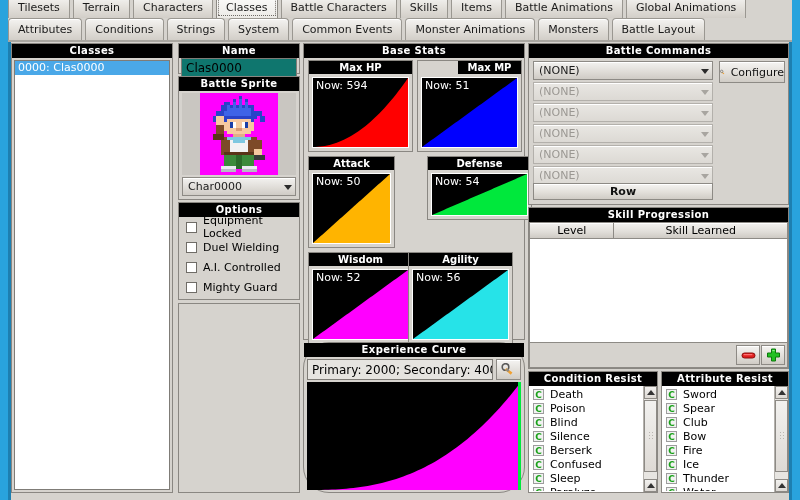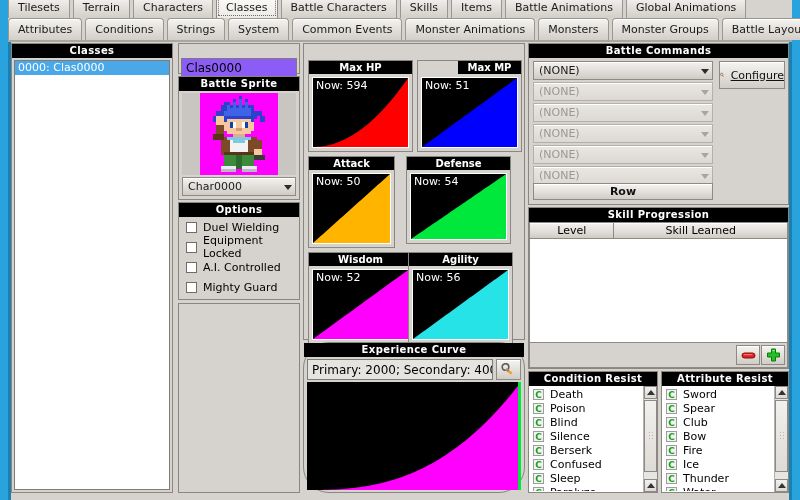--- a/index.html
+++ b/index.html
@@ -63,21 +63,21 @@
   }
   .group > .gbody { position: absolute; left: 0; right: 0; top: 14px; bottom: 0; }
 
   
   .listbox { background: #fff; border: 1px solid #7f7c77; overflow: hidden; }
   .list-item { height: 14px; line-height: 14px; padding: 0 3px; font-size: 11px; white-space: nowrap; }
   .list-item.sel { background: #4aa8e8; color: #fff; }
 
   
   .field {
-    background: #8b5cf6; border: 1px solid #7f7c77;
+    background: #0f766e; border: 1px solid #7f7c77;
     height: 19px; line-height: 18px; padding: 0 4px;
     font-size: 12px; white-space: nowrap; overflow: hidden;
   }
 
   
   .combo {
     position: relative;
     height: 19px; line-height: 18px;
     padding: 0 20px 0 5px;
     background: linear-gradient(to bottom,#f3f2f0 0%,#e0ddd8 55%,#cfcbc5 100%);
@@ -180,35 +180,35 @@
       <div class="tab">Global Animations</div>
     </div>
   <div class="tabbar row2" id="tabbar2">
       <div class="tab">Attributes</div>
       <div class="tab">Conditions</div>
       <div class="tab">Strings</div>
       <div class="tab">System</div>
       <div class="tab">Common Events</div>
       <div class="tab">Monster Animations</div>
       <div class="tab">Monsters</div>
-      <div class="tab">Monster Groups</div>
       <div class="tab">Battle Layout</div>
     </div>
   <div class="tabline"></div>
 
   <div class="group" style="left:11px; top:43px; width:162px; height:450px;">
     <div class="gtitle">Classes</div>
     <div class="gbody" style="padding:18px;text-decoration:underline;">
       <div class="listbox" id="classes-list" style="position:absolute;left:2px;right:2px;top:2px;bottom:2px;">
           <div class="list-item sel">0000: Clas0000</div>
         </div>
     </div>
   </div>
 
   <div class="group" style="left:178px; top:43px; width:122px; height:31px;">
+    <div class="gtitle">Name</div>
     <div class="gbody" style="padding:0 2px;">
       <div class="field">Clas0000</div>
     </div>
   </div>
 
   <div class="group" style="left:178px; top:76px; width:122px; height:124px;">
     <div class="gtitle">Battle Sprite</div>
     <div class="gbody">
       <div style="position:absolute;left:3px;right:3px;top:2px;height:82px;background:#c9c6c1;">
         <div style="position:absolute;left:50%;margin-left:-39px;top:0;width:78px;height:82px;background:#ff00ff;overflow:hidden;">
@@ -265,60 +265,61 @@
         </div>
       </div>
     </div>
   </div>
 
   <div class="group" style="left:178px; top:202px; width:122px; height:98px;">
     <div class="gtitle">Options</div>
     <div class="gbody" id="options-list">
         <div class="chkrow">
           <span class="chkbox"></span>
-          <span>Duel Wielding</span>
+          <span>Equipment Locked</span>
         </div>
         <div class="chkrow">
           <span class="chkbox"></span>
-          <span>Equipment Locked</span>
+          <span>Duel Wielding</span>
         </div>
         <div class="chkrow">
           <span class="chkbox"></span>
           <span>A.I. Controlled</span>
         </div>
         <div class="chkrow">
           <span class="chkbox"></span>
           <span>Mighty Guard</span>
         </div>
       </div>
   </div>
 
   <div class="plainpanel" style="left:178px; top:303px; width:122px; height:190px;"></div>
 
   <div class="group" style="left:303px; top:43px; width:222px; height:297px;">
+    <div class="gtitle">Base Stats</div>
     <div class="gbody" id="stats-grid">
         <div class="statbox" style="left: 4px; top: 2px; width: 105px; height: 92px;">
           <div class="stitle">Max HP</div>
           <div class="statgraph"><svg width="100%" height="100%" viewBox="0 0 97 71" preserveAspectRatio="none">
               <polygon points="0.00,71.00 2.43,70.96 4.85,70.82 7.27,70.60 9.70,70.29 12.13,69.89 14.55,69.40 16.97,68.83 19.40,68.16 21.82,67.41 24.25,66.56 26.68,65.63 29.10,64.61 31.53,63.50 33.95,62.30 36.38,61.02 38.80,59.64 41.23,58.18 43.65,56.62 46.07,54.98 48.50,53.25 50.93,51.43 53.35,49.52 55.77,47.53 58.20,45.44 60.63,43.27 63.05,41.00 65.48,38.65 67.90,36.21 70.33,33.68 72.75,31.06 75.17,28.36 77.60,25.56 80.02,22.68 82.45,19.70 84.88,16.64 87.30,13.49 89.73,10.25 92.15,6.92 94.58,3.51 97.00,0.00 97,71 0,71" fill="#ff0000"></polygon>
             </svg><div class="lbl">Now: 594</div></div>
         </div>
         <div class="statbox" style="left: 113px; top: 2px; width: 105px; height: 92px; padding-left: 40px;">
           <div class="stitle">Max MP</div>
           <div class="statgraph"><svg width="100%" height="100%" viewBox="0 0 97 71" preserveAspectRatio="none">
               <polygon points="0.00,71.00 2.43,69.22 4.85,67.45 7.27,65.67 9.70,63.90 12.13,62.13 14.55,60.35 16.97,58.57 19.40,56.80 21.82,55.02 24.25,53.25 26.68,51.48 29.10,49.70 31.53,47.93 33.95,46.15 36.38,44.38 38.80,42.60 41.23,40.82 43.65,39.05 46.07,37.27 48.50,35.50 50.93,33.73 53.35,31.95 55.77,30.18 58.20,28.40 60.63,26.63 63.05,24.85 65.48,23.07 67.90,21.30 70.33,19.53 72.75,17.75 75.17,15.97 77.60,14.20 80.02,12.43 82.45,10.65 84.88,8.88 87.30,7.10 89.73,5.32 92.15,3.55 94.58,1.78 97.00,0.00 97,71 0,71" fill="#0000ff"></polygon>
             </svg><div class="lbl">Now: 51</div></div>
         </div>
         <div class="statbox" style="left: 4px; top: 98px; width: 87px; height: 92px;">
           <div class="stitle">Attack</div>
           <div class="statgraph"><svg width="100%" height="100%" viewBox="0 0 97 71" preserveAspectRatio="none">
               <polygon points="0.00,71.00 2.43,69.22 4.85,67.45 7.27,65.67 9.70,63.90 12.13,62.13 14.55,60.35 16.97,58.57 19.40,56.80 21.82,55.02 24.25,53.25 26.68,51.48 29.10,49.70 31.53,47.93 33.95,46.15 36.38,44.38 38.80,42.60 41.23,40.82 43.65,39.05 46.07,37.27 48.50,35.50 50.93,33.73 53.35,31.95 55.77,30.18 58.20,28.40 60.63,26.63 63.05,24.85 65.48,23.07 67.90,21.30 70.33,19.53 72.75,17.75 75.17,15.97 77.60,14.20 80.02,12.43 82.45,10.65 84.88,8.88 87.30,7.10 89.73,5.32 92.15,3.55 94.58,1.78 97.00,0.00 97,71 0,71" fill="#ffb400"></polygon>
             </svg><div class="lbl">Now: 50</div></div>
         </div>
-        <div class="statbox" style="left: 102px; top: 98px; width: 105px; height: 88px;">
+        <div class="statbox" style="left: 123px; top: 98px; width: 105px; height: 64px;">
           <div class="stitle">Defense</div>
           <div class="statgraph"><svg width="100%" height="100%" viewBox="0 0 97 71" preserveAspectRatio="none">
               <polygon points="0.00,71.00 2.43,69.22 4.85,67.45 7.27,65.67 9.70,63.90 12.13,62.13 14.55,60.35 16.97,58.57 19.40,56.80 21.82,55.02 24.25,53.25 26.68,51.48 29.10,49.70 31.53,47.93 33.95,46.15 36.38,44.38 38.80,42.60 41.23,40.82 43.65,39.05 46.07,37.27 48.50,35.50 50.93,33.73 53.35,31.95 55.77,30.18 58.20,28.40 60.63,26.63 63.05,24.85 65.48,23.07 67.90,21.30 70.33,19.53 72.75,17.75 75.17,15.97 77.60,14.20 80.02,12.43 82.45,10.65 84.88,8.88 87.30,7.10 89.73,5.32 92.15,3.55 94.58,1.78 97.00,0.00 97,71 0,71" fill="#00e83c"></polygon>
             </svg><div class="lbl">Now: 54</div></div>
         </div>
         <div class="statbox" style="left: 4px; top: 194px; width: 105px; height: 92px;">
           <div class="stitle">Wisdom</div>
           <div class="statgraph"><svg width="100%" height="100%" viewBox="0 0 97 71" preserveAspectRatio="none">
               <polygon points="0.00,71.00 2.43,69.22 4.85,67.45 7.27,65.67 9.70,63.90 12.13,62.13 14.55,60.35 16.97,58.57 19.40,56.80 21.82,55.02 24.25,53.25 26.68,51.48 29.10,49.70 31.53,47.93 33.95,46.15 36.38,44.38 38.80,42.60 41.23,40.82 43.65,39.05 46.07,37.27 48.50,35.50 50.93,33.73 53.35,31.95 55.77,30.18 58.20,28.40 60.63,26.63 63.05,24.85 65.48,23.07 67.90,21.30 70.33,19.53 72.75,17.75 75.17,15.97 77.60,14.20 80.02,12.43 82.45,10.65 84.88,8.88 87.30,7.10 89.73,5.32 92.15,3.55 94.58,1.78 97.00,0.00 97,71 0,71" fill="#ff00ff"></polygon>
             </svg><div class="lbl">Now: 52</div></div>
@@ -358,21 +359,21 @@
     <div class="gtitle">Battle Commands</div>
     <div class="gbody">
       <div id="bc-slots" style="position:absolute;left:4px;top:3px;width:180px;">
           <div class="combo" style="margin-bottom: 2px;"><span>(NONE)</span><span class="arrow"></span></div>
           <div class="combo disabled" style="margin-bottom: 2px;"><span>(NONE)</span><span class="arrow"></span></div>
           <div class="combo disabled" style="margin-bottom: 2px;"><span>(NONE)</span><span class="arrow"></span></div>
           <div class="combo disabled" style="margin-bottom: 2px;"><span>(NONE)</span><span class="arrow"></span></div>
           <div class="combo disabled" style="margin-bottom: 2px;"><span>(NONE)</span><span class="arrow"></span></div>
           <div class="combo disabled" style="margin-bottom: 2px;"><span>(NONE)</span><span class="arrow"></span></div>
         </div>
-      <div class="btn" style="position:absolute;left:190px;top:3px;width:66px;height:28px;text-decoration:underline;">
+      <div class="btn" style="position:absolute;left:190px;top:3px;width:66px;height:22px;">
         <svg width="14" height="13" viewBox="0 0 15 14">
           <circle cx="4.5" cy="4" r="3.3" fill="none" stroke="#5a5a5a" stroke-width="1.6"></circle>
           <rect x="5.5" y="5" width="7.5" height="2.6" fill="#f0a030" transform="rotate(38 5.5 5)"></rect>
           <rect x="6" y="5.4" width="3" height="2.2" fill="#8a8a8a" transform="rotate(38 6 5.4)"></rect>
         </svg>
         <span>Configure</span>
       </div>
       <div class="btn" style="position:absolute;left:4px;bottom:4px;width:180px;height:17px;font-weight:bold;">
         <span>Row</span>
       </div>

